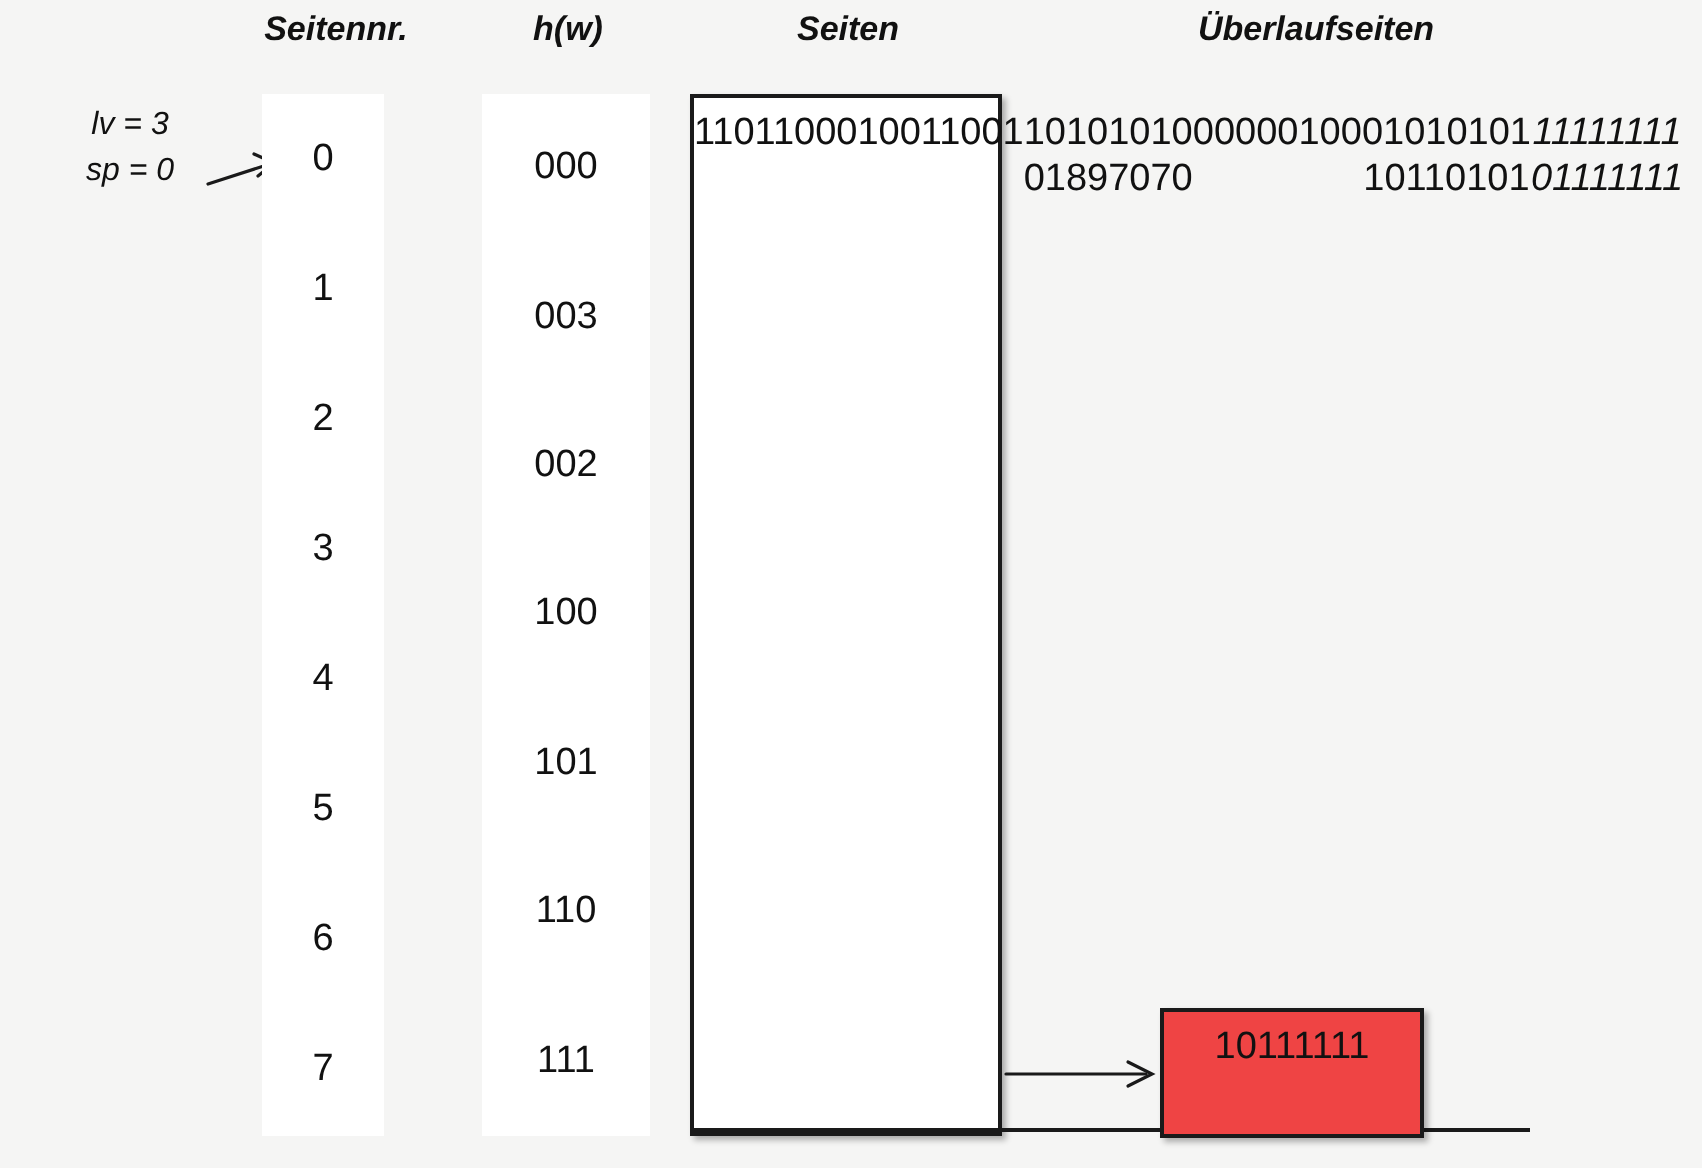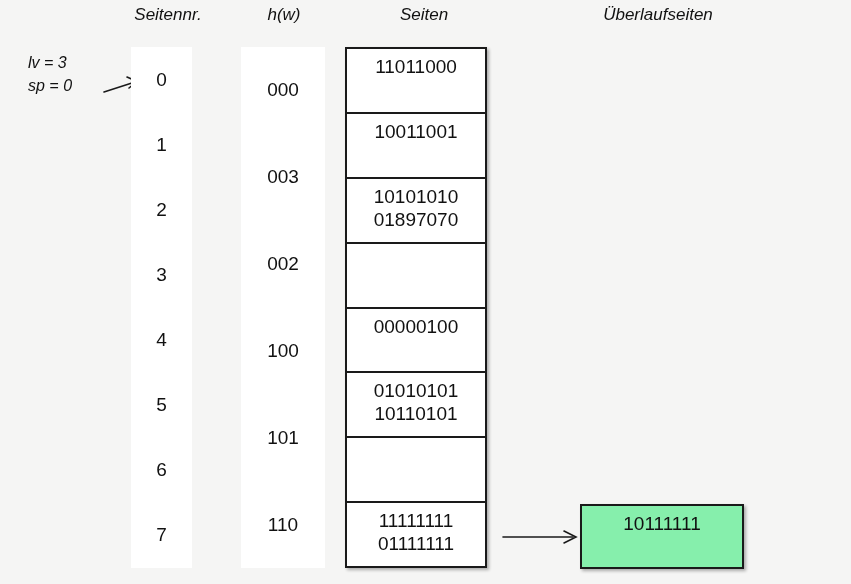--- a/index.html
+++ b/index.html
@@ -10,30 +10,30 @@
     background: #f5f5f4;
     color: #111111;
     font-family: "Liberation Sans", sans-serif;
     overflow: hidden;
   }
   .hdr {
     position: absolute;
     top: 5px;
     transform: translateX(-50%);
     font-style: italic;
-    font-weight: 400;
+    font-weight: 700;
     font-size: 17px;
     white-space: nowrap;
   }
   .annotation {
     position: absolute;
     left: 28px;
     top: 51px;
     width: 74px;
-    text-align: left;
+    text-align: center;
     font-style: italic;
     font-size: 16px;
     line-height: 23px;
     white-space: nowrap;
   }
   .strip {
     position: absolute;
     top: 47px;
     height: 521px;
     background: #ffffff;
@@ -46,47 +46,47 @@
     flex: 1;
     display: flex;
     align-items: center;
     justify-content: center;
     font-size: 19px;
   }
   .seiten-box {
     position: absolute;
     left: 345px;
     top: 47px;
-    width: 142px;
+    width: 156px;
     height: 521px;
     box-sizing: border-box;
     background: #ffffff;
     border: 2px solid #1a1a1a;
     box-shadow: 2px 2px 3px rgba(0,0,0,0.3);
     display: flex;
-    flex-direction: column;
+    flex-direction: row;
   }
   .bucket-cell {
     flex: 1;
     border-bottom: 2px solid #1a1a1a;
     text-align: center;
     padding-top: 6px;
     font-size: 19px;
     line-height: 23px;
     box-sizing: border-box;
   }
-  .bucket-cell:last-child { border-bottom: none; }
+  .bucket-cell:last-child { border-bottom: none; font-style: italic; }
   .overflow-box {
     position: absolute;
     left: 580px;
     top: 504px;
-    width: 164px;
+    width: 132px;
     height: 65px;
     box-sizing: border-box;
-    background: #86efac;
+    background: #ef4444;
     border: 2px solid #1a1a1a;
     box-shadow: 2px 2px 3px rgba(0,0,0,0.3);
     text-align: center;
     padding-top: 6px;
     font-size: 19px;
     line-height: 23px;
   }
   .arrow-svg { position: absolute; }
   .arrow-svg path, .arrow-svg line {
     stroke: #1a1a1a;
@@ -126,20 +126,21 @@
       <div class="strip-cell">7</div>
     </div>
 
   <div class="strip strip-hash">
       <div class="strip-cell">000</div>
       <div class="strip-cell">003</div>
       <div class="strip-cell">002</div>
       <div class="strip-cell">100</div>
       <div class="strip-cell">101</div>
       <div class="strip-cell">110</div>
+      <div class="strip-cell">111</div>
     </div>
 
   <div class="seiten-box">
       <div class="bucket-cell">
         <div>11011000</div>
       </div>
       <div class="bucket-cell">
         <div>10011001</div>
       </div>
       <div class="bucket-cell">

